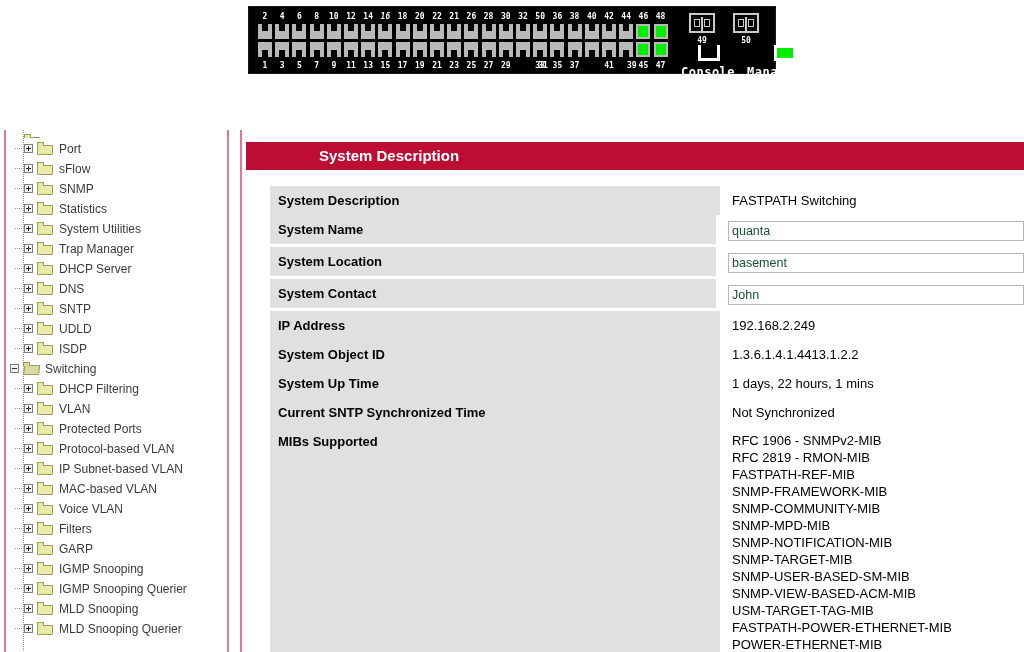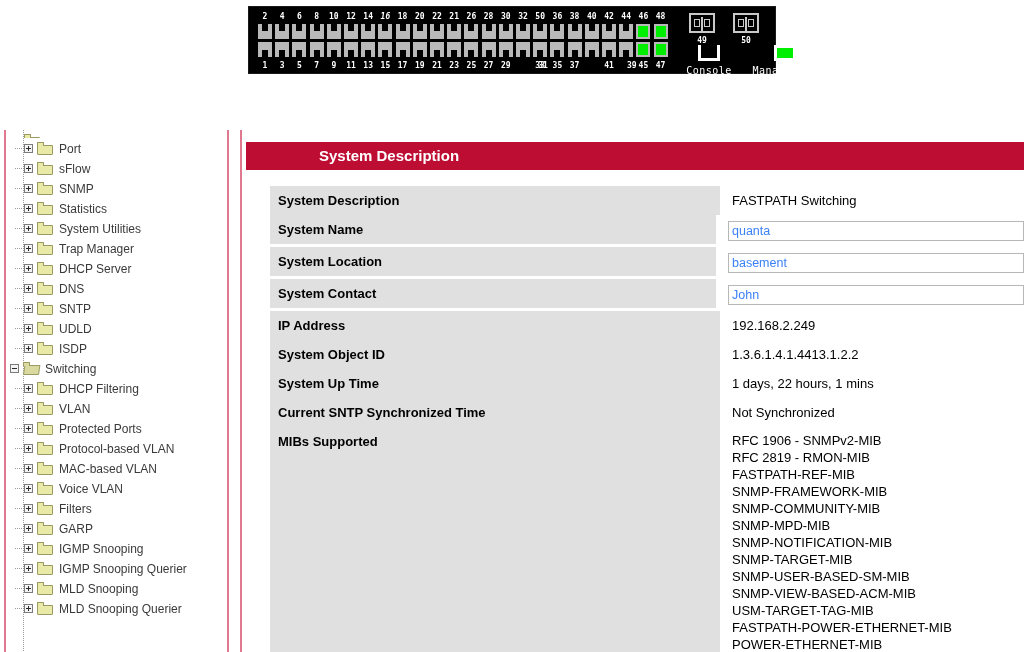--- a/index.html
+++ b/index.html
@@ -80,22 +80,22 @@
     width: 22px; height: 16px;
   }
   .conn-icon.console {
     border: 3px solid #ffffff; border-top: none; background: #000;
   }
   .conn-icon.mgmt {
     border: 3px solid #ffffff; background: #00ef00;
   }
   .conn-label {
     position: absolute; top: 20px; left: 0; width: 100%;
-    text-align: center; color: #ffffff;
-    font-size: 10px; font-weight: normal;
+    color: #ffffff;
+    font-size: 12px; font-weight: bold;
     font-family: "DejaVu Sans Mono", monospace;
     letter-spacing: .5px;
   }
 
   
   #nav-rail-outer {
     position: absolute; left: 4px; top: 130px;
     width: 2px; height: 522px; background: #e0798f;
   }
   #nav-rail-inner {
@@ -185,21 +185,21 @@
   }
   .fval {
     flex: 1; min-height: 29px;
     padding: 6px 0 6px 12px;
     font-size: 13px; color: #000000; line-height: 17px;
   }
   .fval.tall { padding-top: 5px; padding-bottom: 5px; }
   .fval input {
     width: 296px; height: 20px;
     font-family: "Liberation Sans", sans-serif;
-    font-size: 12.5px; color: #3b82f6;
+    font-size: 12.5px; color: #14532d;
     padding: 1px 3px; margin: 0;
     border: 1px solid #b7b7b7; background: #ffffff;
     outline: none;
   }
   .mib-line { display: block; line-height: 17px; font-size: 13px; white-space: nowrap; }
   .fname.mibname { align-self: stretch; }
 </style>
 </head>
 <body>
 <div id="root">
@@ -493,20 +493,21 @@
         <div class="node child"><span class="hline"></span><span class="toggle"></span><span class="folder"><span class="body"></span><span class="tab"></span></span><span class="node-label">DHCP Server</span></div>
         <div class="node child"><span class="hline"></span><span class="toggle"></span><span class="folder"><span class="body"></span><span class="tab"></span></span><span class="node-label">DNS</span></div>
         <div class="node child"><span class="hline"></span><span class="toggle"></span><span class="folder"><span class="body"></span><span class="tab"></span></span><span class="node-label">SNTP</span></div>
         <div class="node child"><span class="hline"></span><span class="toggle"></span><span class="folder"><span class="body"></span><span class="tab"></span></span><span class="node-label">UDLD</span></div>
         <div class="node child"><span class="hline"></span><span class="toggle"></span><span class="folder"><span class="body"></span><span class="tab"></span></span><span class="node-label">ISDP</span></div>
         <div class="node"><span class="hline" style="left: -6px;"></span><span class="toggle minus"></span><span class="folder open"><span class="body"></span><span class="tab"></span></span><span class="node-label">Switching</span></div>
         <div class="node child"><span class="hline"></span><span class="toggle"></span><span class="folder"><span class="body"></span><span class="tab"></span></span><span class="node-label">DHCP Filtering</span></div>
         <div class="node child"><span class="hline"></span><span class="toggle"></span><span class="folder"><span class="body"></span><span class="tab"></span></span><span class="node-label">VLAN</span></div>
         <div class="node child"><span class="hline"></span><span class="toggle"></span><span class="folder"><span class="body"></span><span class="tab"></span></span><span class="node-label">Protected Ports</span></div>
         <div class="node child"><span class="hline"></span><span class="toggle"></span><span class="folder"><span class="body"></span><span class="tab"></span></span><span class="node-label">Protocol-based VLAN</span></div>
+        <div class="node child"><span class="hline"></span><span class="toggle"></span><span class="folder"><span class="body"></span><span class="tab"></span></span><span class="node-label">IP Subnet-based VLAN</span></div>
         <div class="node child"><span class="hline"></span><span class="toggle"></span><span class="folder"><span class="body"></span><span class="tab"></span></span><span class="node-label">MAC-based VLAN</span></div>
         <div class="node child"><span class="hline"></span><span class="toggle"></span><span class="folder"><span class="body"></span><span class="tab"></span></span><span class="node-label">Voice VLAN</span></div>
         <div class="node child"><span class="hline"></span><span class="toggle"></span><span class="folder"><span class="body"></span><span class="tab"></span></span><span class="node-label">Filters</span></div>
         <div class="node child"><span class="hline"></span><span class="toggle"></span><span class="folder"><span class="body"></span><span class="tab"></span></span><span class="node-label">GARP</span></div>
         <div class="node child"><span class="hline"></span><span class="toggle"></span><span class="folder"><span class="body"></span><span class="tab"></span></span><span class="node-label">IGMP Snooping</span></div>
         <div class="node child"><span class="hline"></span><span class="toggle"></span><span class="folder"><span class="body"></span><span class="tab"></span></span><span class="node-label">IGMP Snooping Querier</span></div>
         <div class="node child"><span class="hline"></span><span class="toggle"></span><span class="folder"><span class="body"></span><span class="tab"></span></span><span class="node-label">MLD Snooping</span></div>
         <div class="node child"><span class="hline"></span><span class="toggle"></span><span class="folder"><span class="body"></span><span class="tab"></span></span><span class="node-label">MLD Snooping Querier</span></div>
       </div>
 </div>

